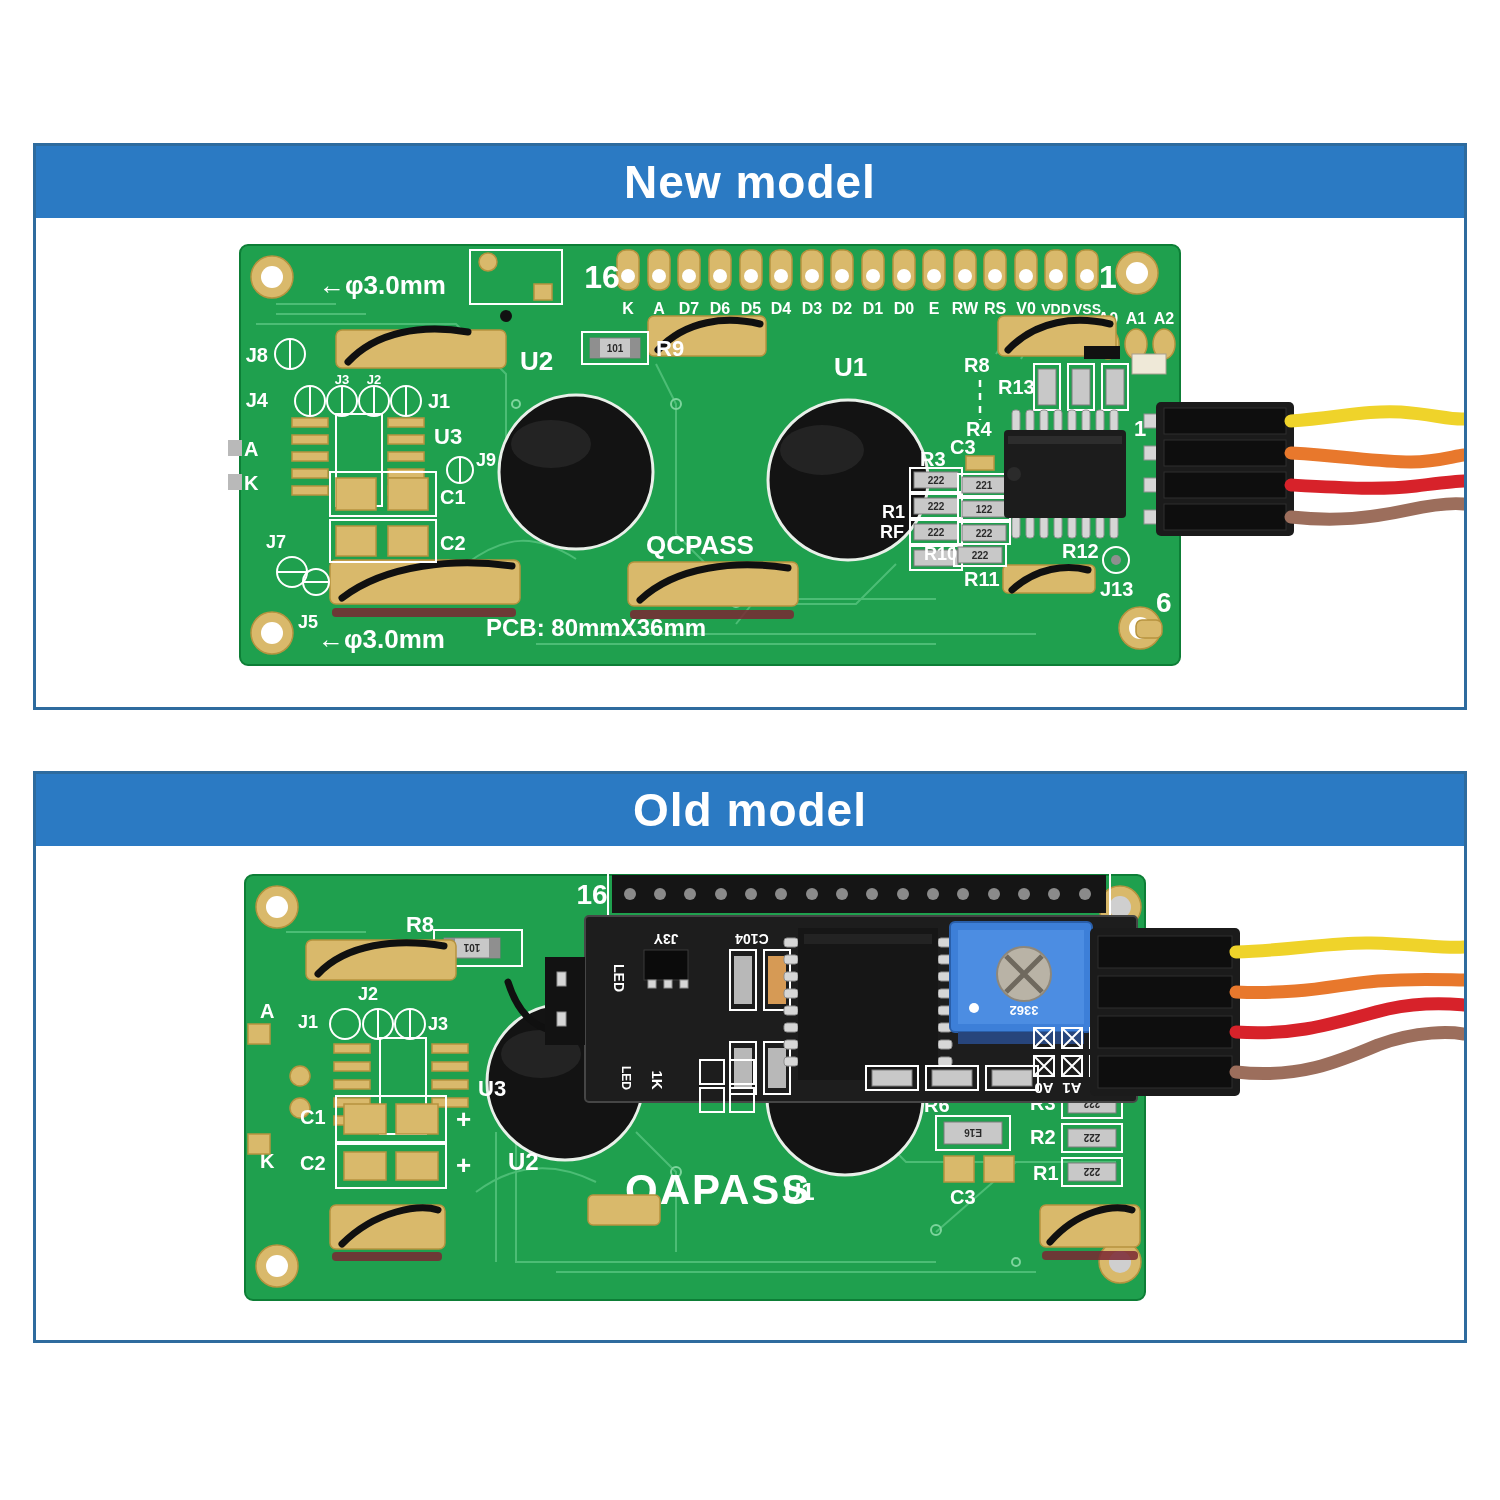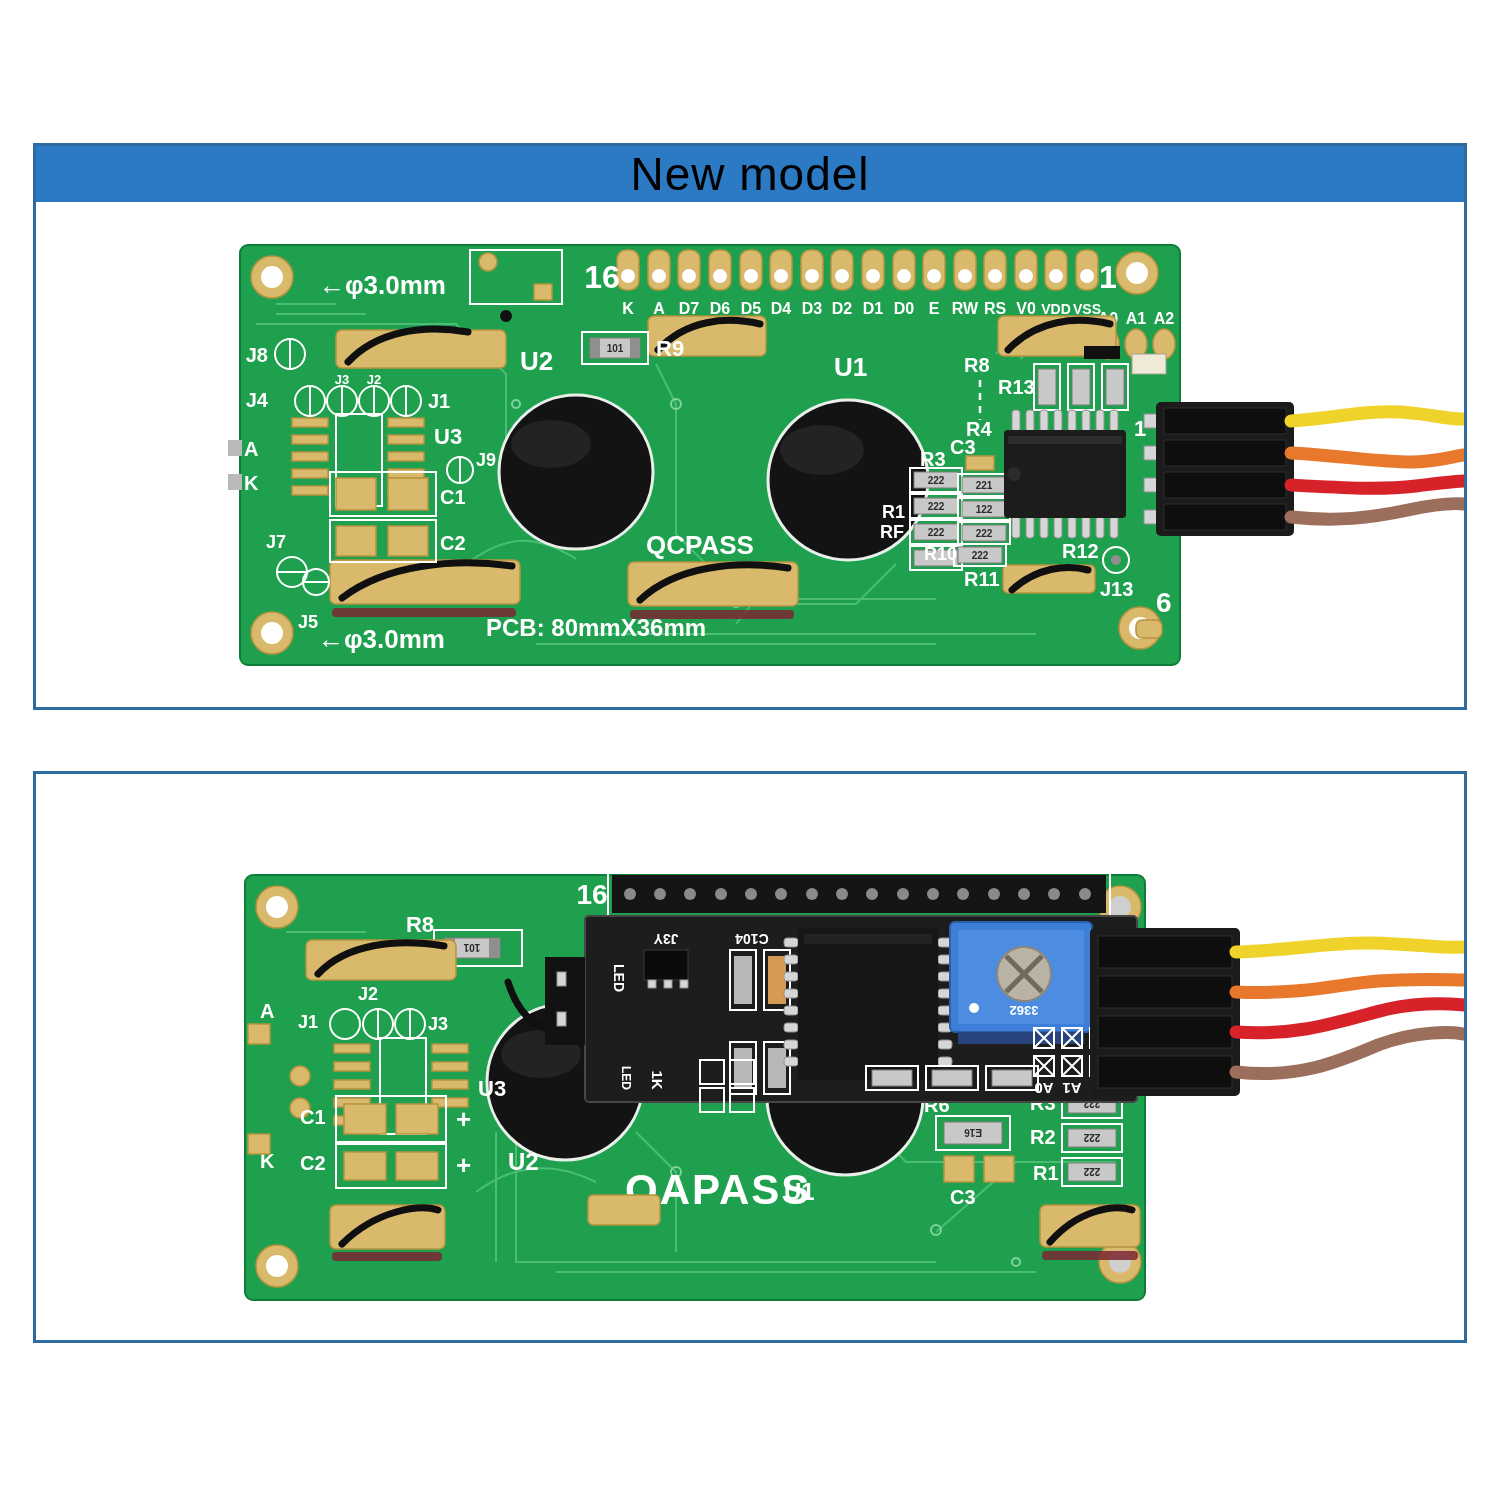--- a/index.html
+++ b/index.html
@@ -1,22 +1,22 @@
 <!DOCTYPE html>
 <html><head>
 <meta charset="utf-8">
 <style>
   html,body{margin:0;padding:0;}
   body{width:1500px;height:1500px;background:#ffffff;position:relative;
        font-family:"Liberation Sans",sans-serif;overflow:hidden;}
   .section{position:absolute;left:33px;width:1428px;border:3px solid #2e6b9e;background:#ffffff;}
   #section-new{top:143px;height:561px;}
   #section-old{top:771px;height:566px;}
-  .section-header{height:56px;background:#2b7ac3;color:#000000;display:flex;
-       align-items:center;justify-content:center;font-size:46px;font-weight:400;
+  .section-header{height:72px;background:#2b7ac3;color:#ffffff;display:flex;
+       align-items:center;justify-content:center;font-size:46px;font-weight:700;
        letter-spacing:1px;font-family:"Liberation Sans",sans-serif;}
   .board-svg{position:absolute;left:0;display:block;}
   svg text{font-family:"Liberation Sans",sans-serif;font-weight:bold;fill:#ffffff;}
   .pcb{fill:#1fa04e;stroke:#0d7e36;stroke-width:2;}
   .trace{fill:none;stroke:#5bc783;stroke-width:2;opacity:.75;}
   .via{fill:none;stroke:#7dd49c;stroke-width:2;}
   .gold{fill:#d9b96b;stroke:#b6933f;stroke-width:1.5;}
   .sk{fill:none;stroke:#ffffff;stroke-width:2;}
   .smd{fill:#c8c8c8;stroke:#7d7d7d;stroke-width:1;}
   .smdtxt{font-size:10px;fill:#2a2a2a;font-weight:bold;}
@@ -326,20 +326,21 @@
     <g>
       <path class="wire" stroke="#efd32a" d="M1255,217 C1300,214 1330,206 1365,208 C1395,210 1415,216 1428,215"></path>
       <path class="wire" stroke="#e8782c" d="M1255,249 C1310,252 1340,258 1375,258 C1400,258 1418,252 1428,251"></path>
       <path class="wire" stroke="#d7222a" d="M1255,281 C1310,284 1345,286 1380,282 C1405,279 1420,277 1428,277"></path>
       <path class="wire" stroke="#9c6e5c" d="M1255,313 C1300,318 1335,314 1372,306 C1400,300 1418,299 1428,300"></path>
     </g>
   </svg>
 </div>
 
 <div class="section" id="section-old">
+  <div class="section-header">Old model</div>
 
   <svg class="board-svg" style="top:58px" width="1428" height="502" viewBox="0 0 1428 502">
 
     <rect class="pcb" x="209" y="43" width="900" height="425" rx="8"></rect>
 
     <g class="trace">
       <path d="M460,300 L460,430 M480,290 L480,430 L900,430"></path>
       <path d="M250,100 L330,100 M600,300 L640,340 L640,420"></path>
       <path d="M900,400 L980,330 L1080,330"></path>
       <path d="M520,440 L1000,440"></path>

